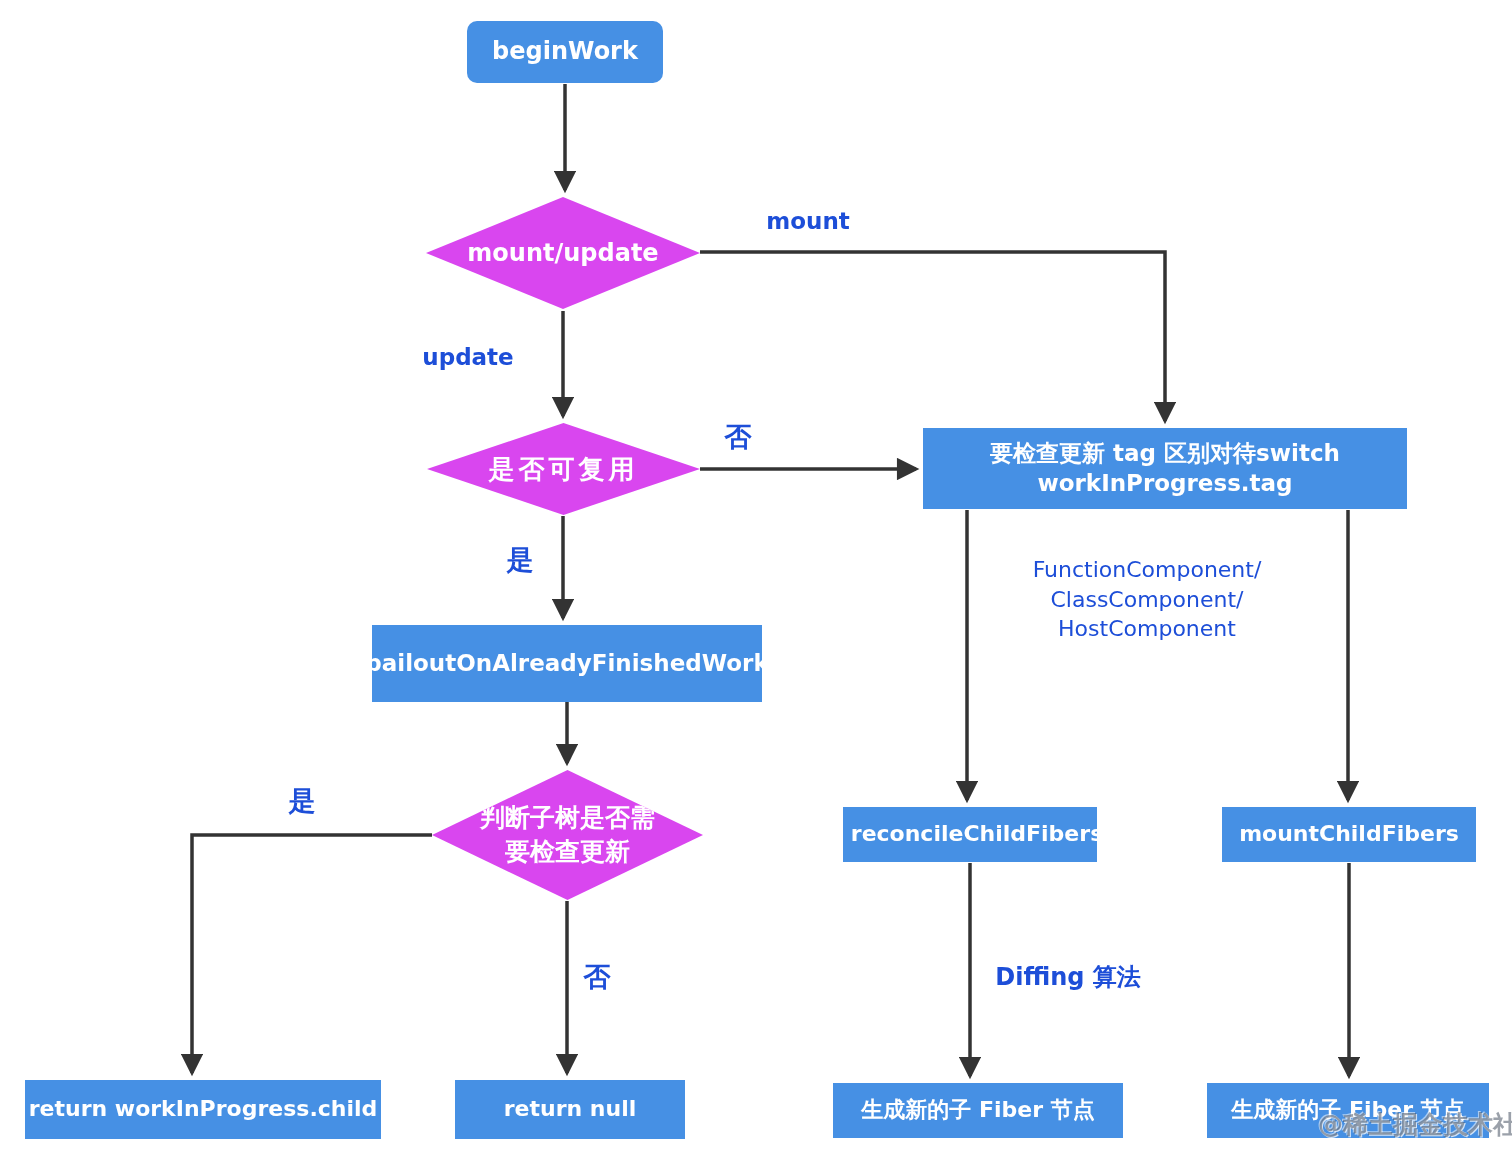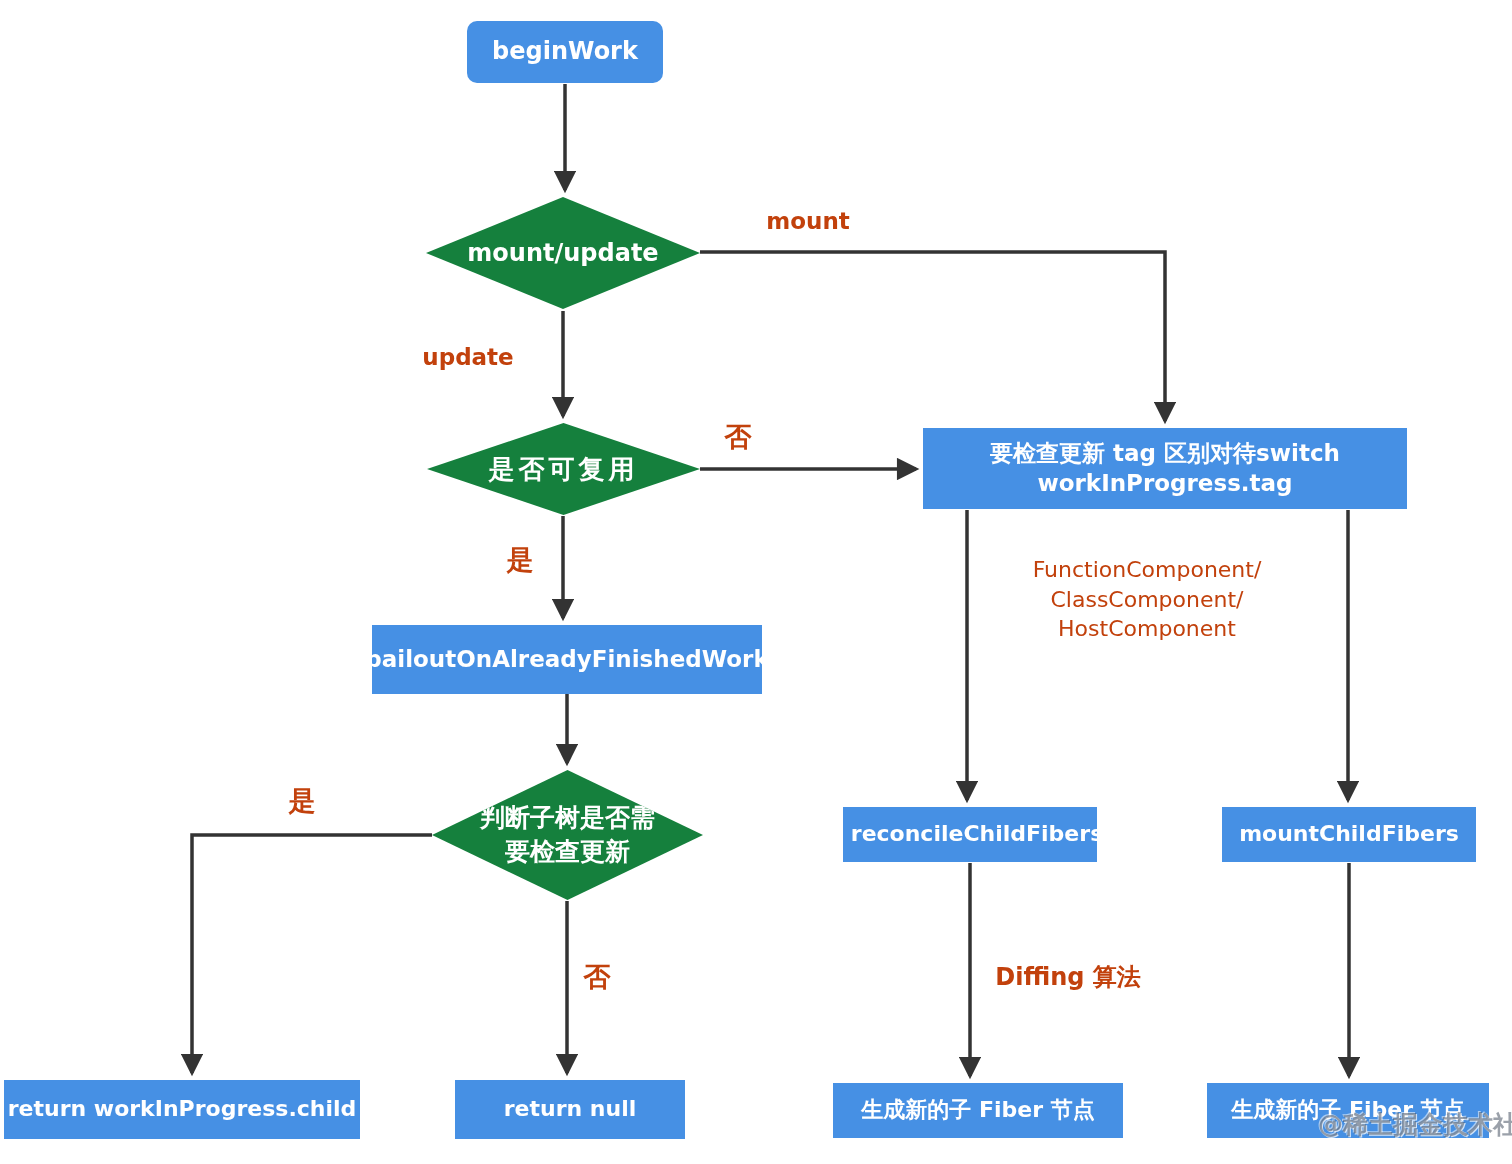--- a/index.html
+++ b/index.html
@@ -31,35 +31,35 @@
     justify-content: center;
     text-align: center;
     font-weight: bold;
     font-size: 23px;
     line-height: 1.3;
     box-sizing: border-box;
   }
   .node.rounded { border-radius: 10px; }
   .diamond {
     position: absolute;
-    background: #15803d;
+    background: #d946ef;
     color: #ffffff;
     display: flex;
     flex-direction: column;
     align-items: center;
     justify-content: center;
     text-align: center;
     font-weight: bold;
     clip-path: polygon(50% 0, 100% 50%, 50% 100%, 0 50%);
     box-sizing: border-box;
   }
   .lbl {
     position: absolute;
     transform: translate(-50%, -50%);
-    color: #c2410c;
+    color: #1d4ed8;
     font-weight: bold;
     white-space: nowrap;
     text-align: center;
   }
   .lbl.en { font-size: 23px; }
   .lbl.cjk { font-size: 27px; }
   .lbl.multiline {
     white-space: normal;
     font-weight: normal;
     font-size: 22px;
@@ -114,38 +114,38 @@
 
   <div class="diamond" style="left:427px; top:423px; width:273px; height:92px; font-size:26px; letter-spacing:4px;">
     <span>是否可复用</span>
   </div>
 
   <div class="node" style="left:923px; top:428px; width:484px; height:81px;">
     <span>要检查更新 tag 区别对待switch</span>
     <span>workInProgress.tag</span>
   </div>
 
-  <div class="node" style="left:372px; top:625px; width:390px; height:69px;">
+  <div class="node" style="left:372px; top:625px; width:390px; height:77px;">
     <span>bailoutOnAlreadyFinishedWork</span>
   </div>
 
   <div class="diamond" style="left:432px; top:770px; width:271px; height:130px; font-size:25px; line-height:1.35;">
     <span>判断子树是否需</span>
     <span>要检查更新</span>
   </div>
 
   <div class="node" style="left:843px; top:807px; width:254px; height:55px; font-size:22px;padding-left:14px;">
     <span>reconcileChildFibers</span>
   </div>
 
   <div class="node" style="left:1222px; top:807px; width:254px; height:55px; font-size:22px;">
     <span>mountChildFibers</span>
   </div>
 
-  <div class="node" style="left:4px; top:1080px; width:356px; height:59px; font-size:22px;">
+  <div class="node" style="left:25px; top:1080px; width:356px; height:59px; font-size:22px;">
     <span>return workInProgress.child</span>
   </div>
 
   <div class="node" style="left:455px; top:1080px; width:230px; height:59px; font-size:22px;">
     <span>return null</span>
   </div>
 
   <div class="node" style="left:833px; top:1083px; width:290px; height:55px; font-size:22px;">
     <span>生成新的子 Fiber 节点</span>
   </div>

